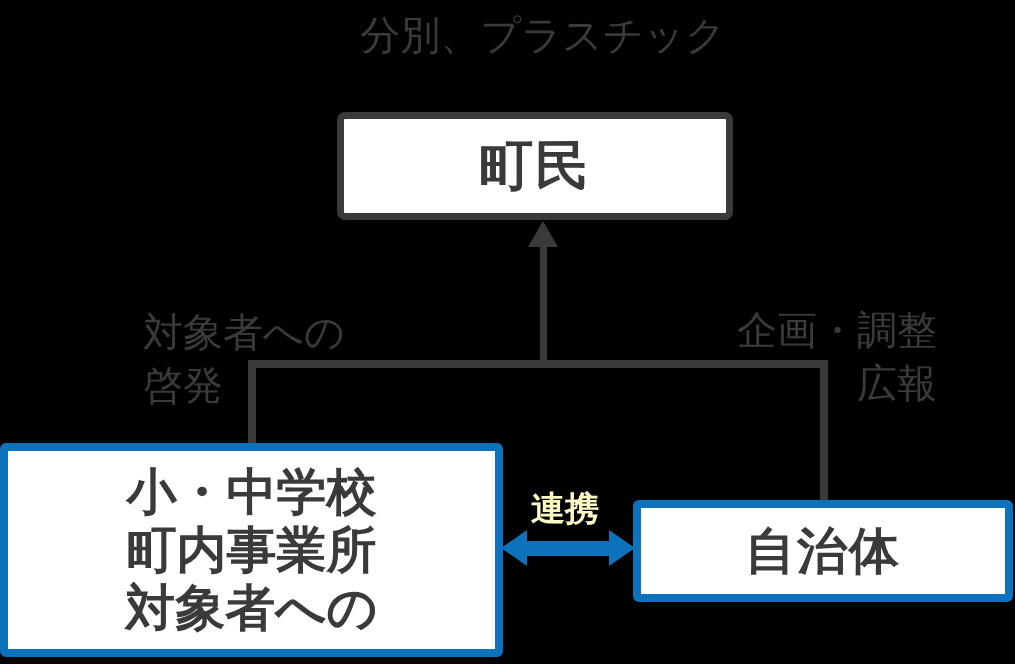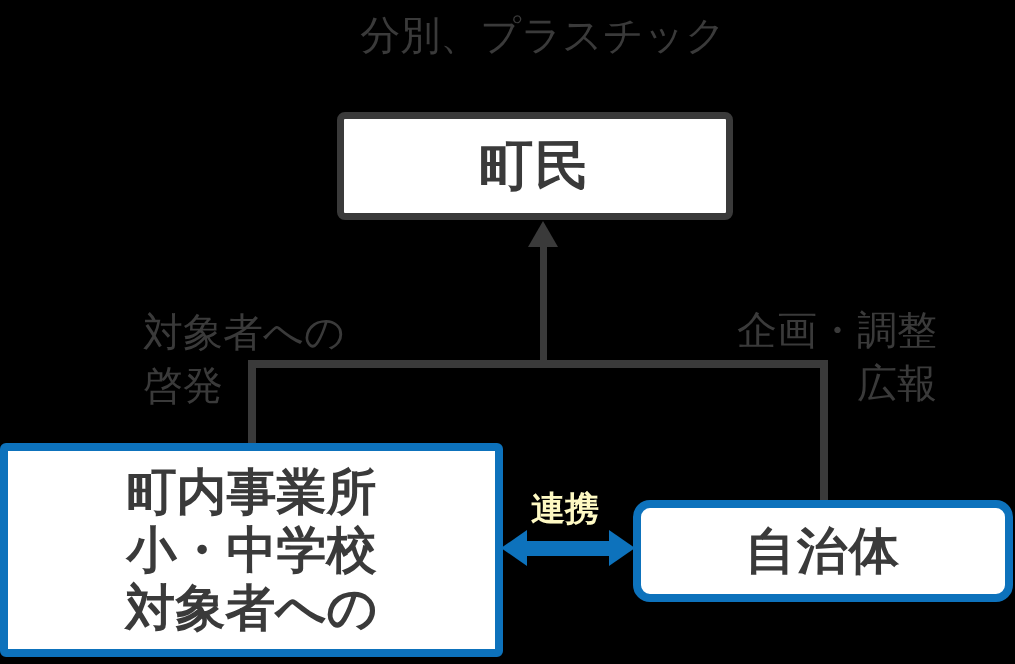--- a/index.html
+++ b/index.html
@@ -73,21 +73,21 @@
     border: 8px solid #0d72bc;
     border-radius: 6px;
     font-size: 50px;
     line-height: 58px;
     flex-direction: column;
   }
   .box.municipality {
     left: 633px; top: 500px;
     width: 380px; height: 102px;
     border: 8px solid #0d72bc;
-    border-radius: 17px;
+    border-radius: 6px;
     font-size: 50px;
     letter-spacing: 2px;
   }
   
   .hline {
     position: absolute;
     left: 248px; top: 360px;
     width: 580px; height: 8px;
     background: #3a3a3a;
   }
@@ -143,22 +143,22 @@
     <div>企画・調整</div>
     <div>広報</div>
   </div>
 
   <div class="side-label left">
     <div>対象者への</div>
     <div>啓発</div>
   </div>
 
   <div class="box schools">
+    <div>小・中学校</div>
     <div>町内事業所</div>
-    <div>小・中学校</div>
     <div>対象者への</div>
   </div>
 
   <div class="box municipality">
     <span>自治体</span>
   </div>
 
   <div class="coop-label">連携</div>
   <div class="coop-arrow-body"></div>
   <div class="coop-arrow-head west"></div>

